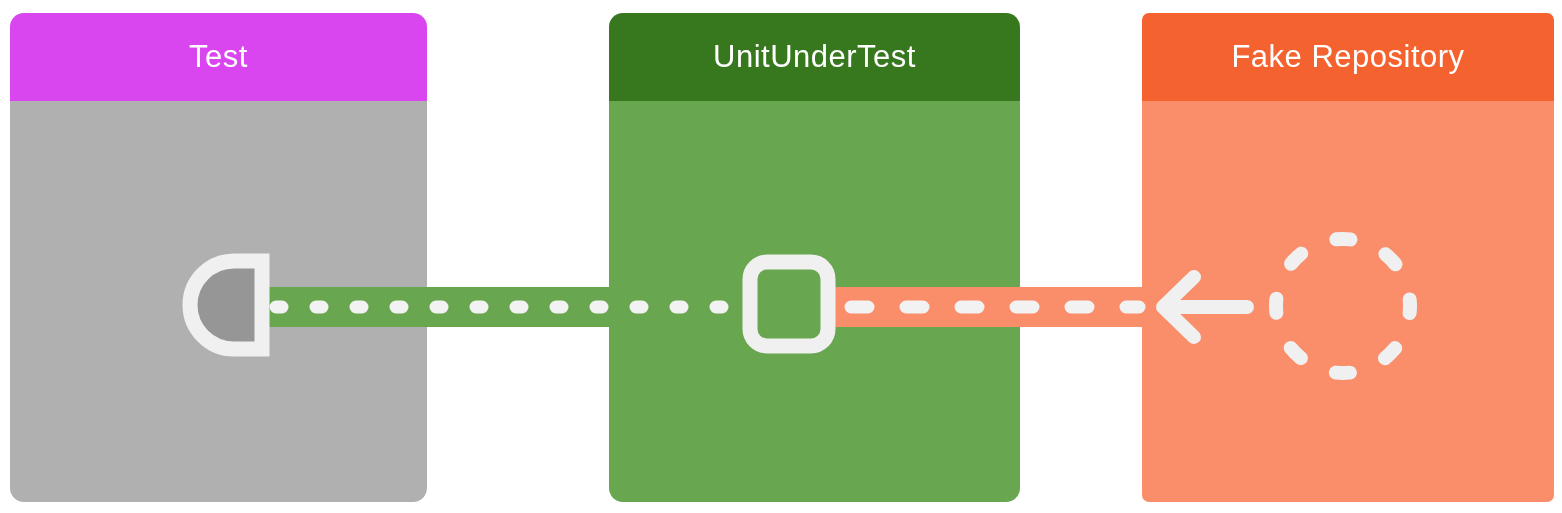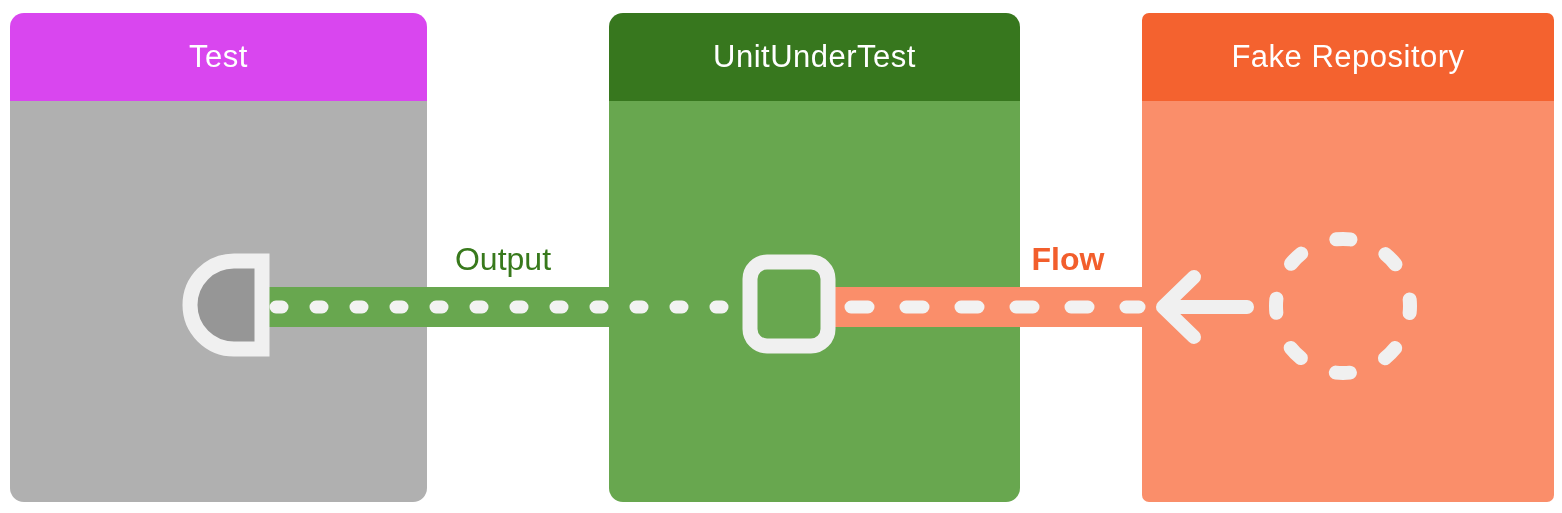--- a/index.html
+++ b/index.html
@@ -109,16 +109,14 @@
 
     <path d="M 262 261 H 234 A 44 44 0 0 0 234 349 H 262 Z" stroke-width="15" stroke-linejoin="miter" fill="#969696" stroke="#f0f0f0"></path>
 
     <rect x="750" y="262" width="78" height="84" rx="17" stroke-width="15" fill="#68a74f" stroke="#f0f0f0"></rect>
 
     <path d="M 1194 277 L 1163 307 L 1194 337 M 1168 307 H 1247" fill="none" stroke-width="14" stroke-linecap="round" stroke-linejoin="round" stroke="#f0f0f0"></path>
 
     <circle cx="1343" cy="306" r="67" fill="none" stroke-width="14" stroke-linecap="round" stroke-dasharray="14.3 38.3" stroke-dashoffset="7.15" stroke="#f0f0f0"></circle>
   </svg>
 
-  <div class="connector-label" id="label-output">Output</div>
-  <div class="connector-label" id="label-flow">Flow</div>
 
 </div>
 
 </body></html>

